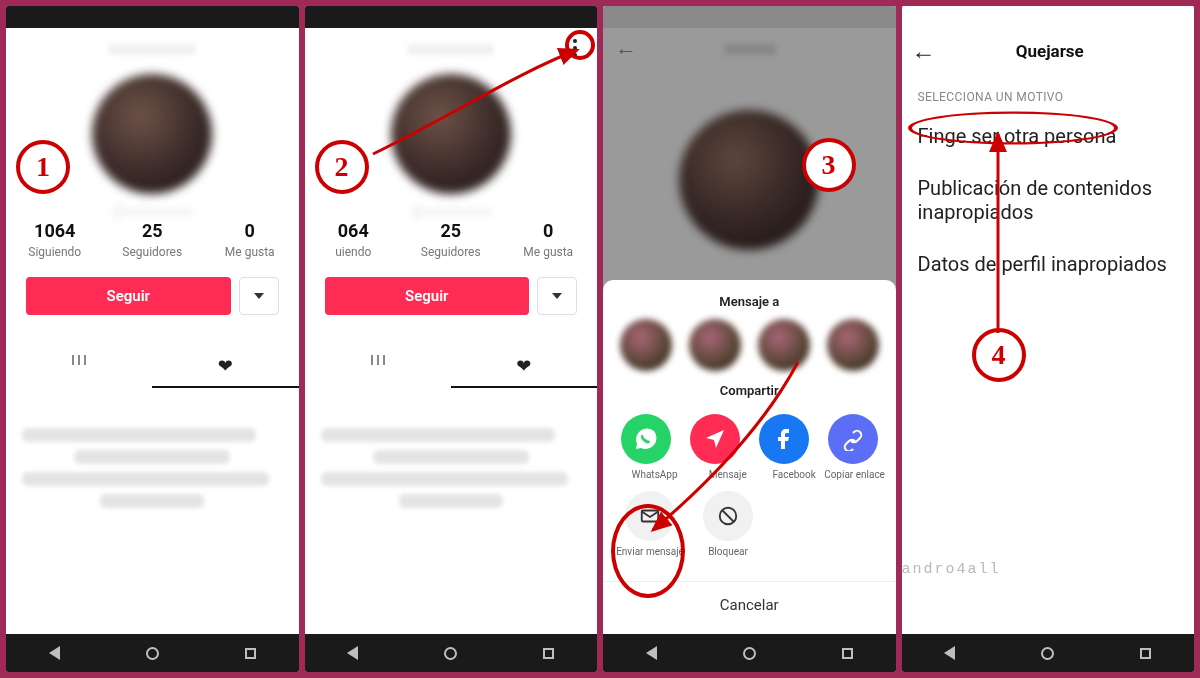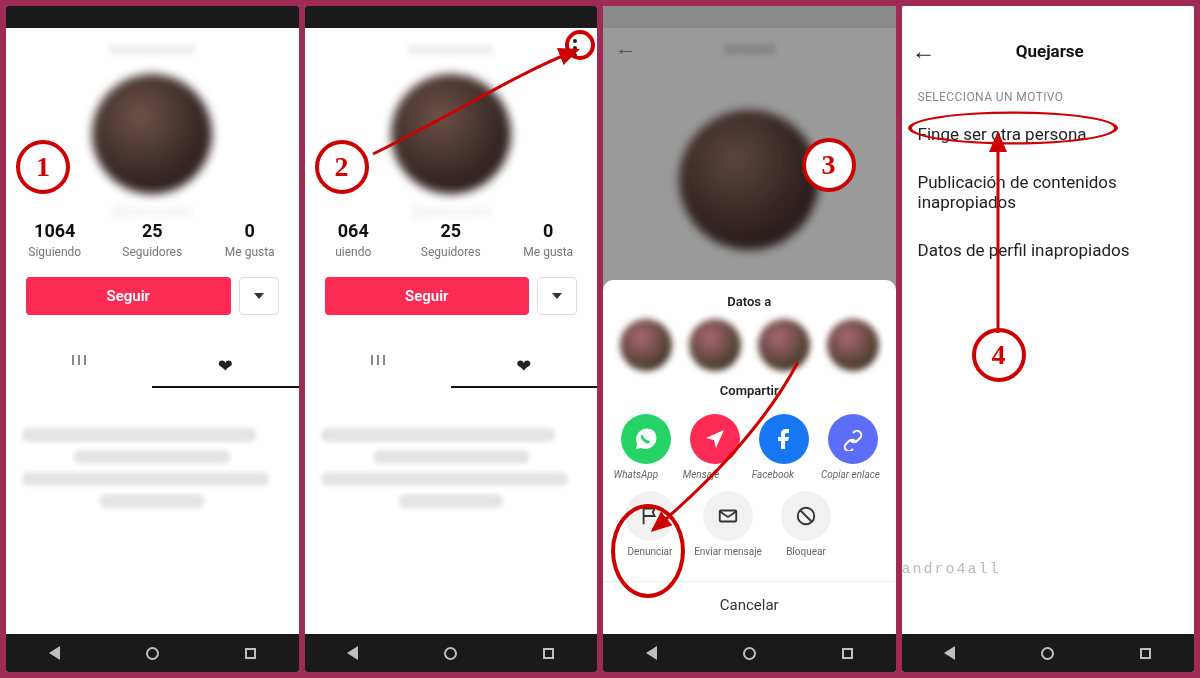--- a/index.html
+++ b/index.html
@@ -103,21 +103,21 @@
   .sheet {
     position:absolute; left:0; right:0; bottom:0; background:#fff;
     border-top-left-radius:10px; border-top-right-radius:10px;
     padding: 14px 0 6px;
   }
   .sheet-h { text-align:center; font-size:13px; font-weight:600; color:#222; margin-bottom:10px;}
   .row-avatars { display:flex; justify-content:space-around; padding:0 8px 4px;}
   .mini-av { width:52px;height:52px;border-radius:50%; background: radial-gradient(circle at 40% 35%, #a67 0%, #543 60%, #211 100%); filter: blur(3px);}
   .sheet-sec { margin-top:8px;}
   .share-row { display:flex; justify-content:space-around; padding:6px 8px 0;}
-  .share-item{ width:64px; text-align:left;font-style:italic;}
+  .share-item{ width:64px; text-align:right;}
   .scirc { width:50px;height:50px;border-radius:50%; margin:0 auto 5px; display:flex;align-items:center;justify-content:center; }
   .scirc svg{width:24px;height:24px;fill:#fff;}
   .slbl { font-size:10px; color:#666; line-height:1.15;}
   .act-row{display:flex;justify-content:flex-start; gap:8px; padding:10px 8px 0 12px;}
   .act-item{width:70px;text-align:center;}
   .acirc{width:50px;height:50px;border-radius:50%;background:#f1f1f1;margin:0 auto 5px;display:flex;align-items:center;justify-content:center;}
   .acirc svg{width:22px;height:22px;stroke:#333;fill:none;stroke-width:2;}
   .cancel{ text-align:center; padding:14px 0;border-top:1px solid #eee;margin-top:24px;font-size:15px;color:#333;}
 
   
@@ -125,21 +125,21 @@
     position:absolute; border:4px solid #c00; border-radius:50%;
     z-index:31; pointer-events:none;
   }
   svg.arrow{position:absolute; z-index:32; pointer-events:none;}
 
   
   .phone4 .topbar2 { display:flex; align-items:center; height:46px; padding:0 10px;}
   .phone4 .back4{ font-size:24px; color:#222; }
   .phone4 .title4{ flex:1; text-align:center; font-weight:700; font-size:17px; color:#111;}
   .sect-h{ font-size:12px; letter-spacing:.4px; color:#888; padding:16px 16px 6px;}
-  .opt { padding:14px 16px; font-size:17px; color:#222; }
+  .opt { padding:14px 16px; font-size:20px; color:#222; }
   .watermark{ position:absolute; bottom:56px; left:0; right:0; text-align:left; color:#b9b9b9; font-size:15px; letter-spacing:2px; font-family: "Courier New", monospace;}
   .phone4 .statusbar{background:#fff;}
 
   .phone3 .statusbar{background:#8a8a8a;}
   .phone3 .content{background:#9a9a9a;}
   .phone3 .avatar{filter:blur(5px) brightness(.85);}
 
   .enviar-top { position:absolute; top:22px; left:0; right:0; text-align:center; padding-top:60px;}
   .enviar-top .avatar{ width:140px;height:140px; margin:0 auto;}
 </style>
@@ -289,21 +289,21 @@
     <div class="topbar">
       <span class="back">←</span>
       <div class="title" style="color:rgba(0,0,0,.3)">xxxxxx</div>
       <div style="width:20px"></div>
     </div>
     <div class="enviar-top">
       <div class="avatar"></div>
     </div>
 
     <div class="sheet">
-      <div class="sheet-h">Datos a</div>
+      <div class="sheet-h">Mensaje a</div>
       <div class="row-avatars">
         <div class="mini-av"></div>
         <div class="mini-av"></div>
         <div class="mini-av"></div>
         <div class="mini-av"></div>
       </div>
       <div class="sheet-sec">
         <div class="sheet-h">Compartir</div>
         <div class="share-row">
           <div class="share-item">
@@ -334,28 +334,20 @@
             <div class="scirc" style="background:#5b6ef5">
               <svg viewBox="0 0 24 24">
                   <path d="M10 14a4 4 0 0 0 6 0l3-3a4 4 0 0 0-6-6l-1 1m2 8a4 4 0 0 0-6 0l-3 3a4 4 0 0 0 6 6l1-1" fill="none" stroke="#fff" stroke-width="2"></path>
                 </svg>
             </div>
             <div class="slbl">Copiar enlace</div>
           </div>
         </div>
       </div>
       <div class="act-row">
-        <div class="act-item">
-          <div class="acirc">
-              <svg viewBox="0 0 24 24">
-                <path d="M5 3v18M5 4h12l-2 4 2 4H5"></path>
-              </svg>
-            </div>
-          <div class="slbl">Denunciar</div>
-        </div>
         <div class="act-item">
           <div class="acirc">
               <svg viewBox="0 0 24 24">
                 <rect x="3" y="6" width="18" height="12" rx="1"></rect>
                 <path d="M3 7l9 6 9-6"></path>
               </svg>
             </div>
           <div class="slbl">Enviar mensaje</div>
         </div>
         <div class="act-item">

